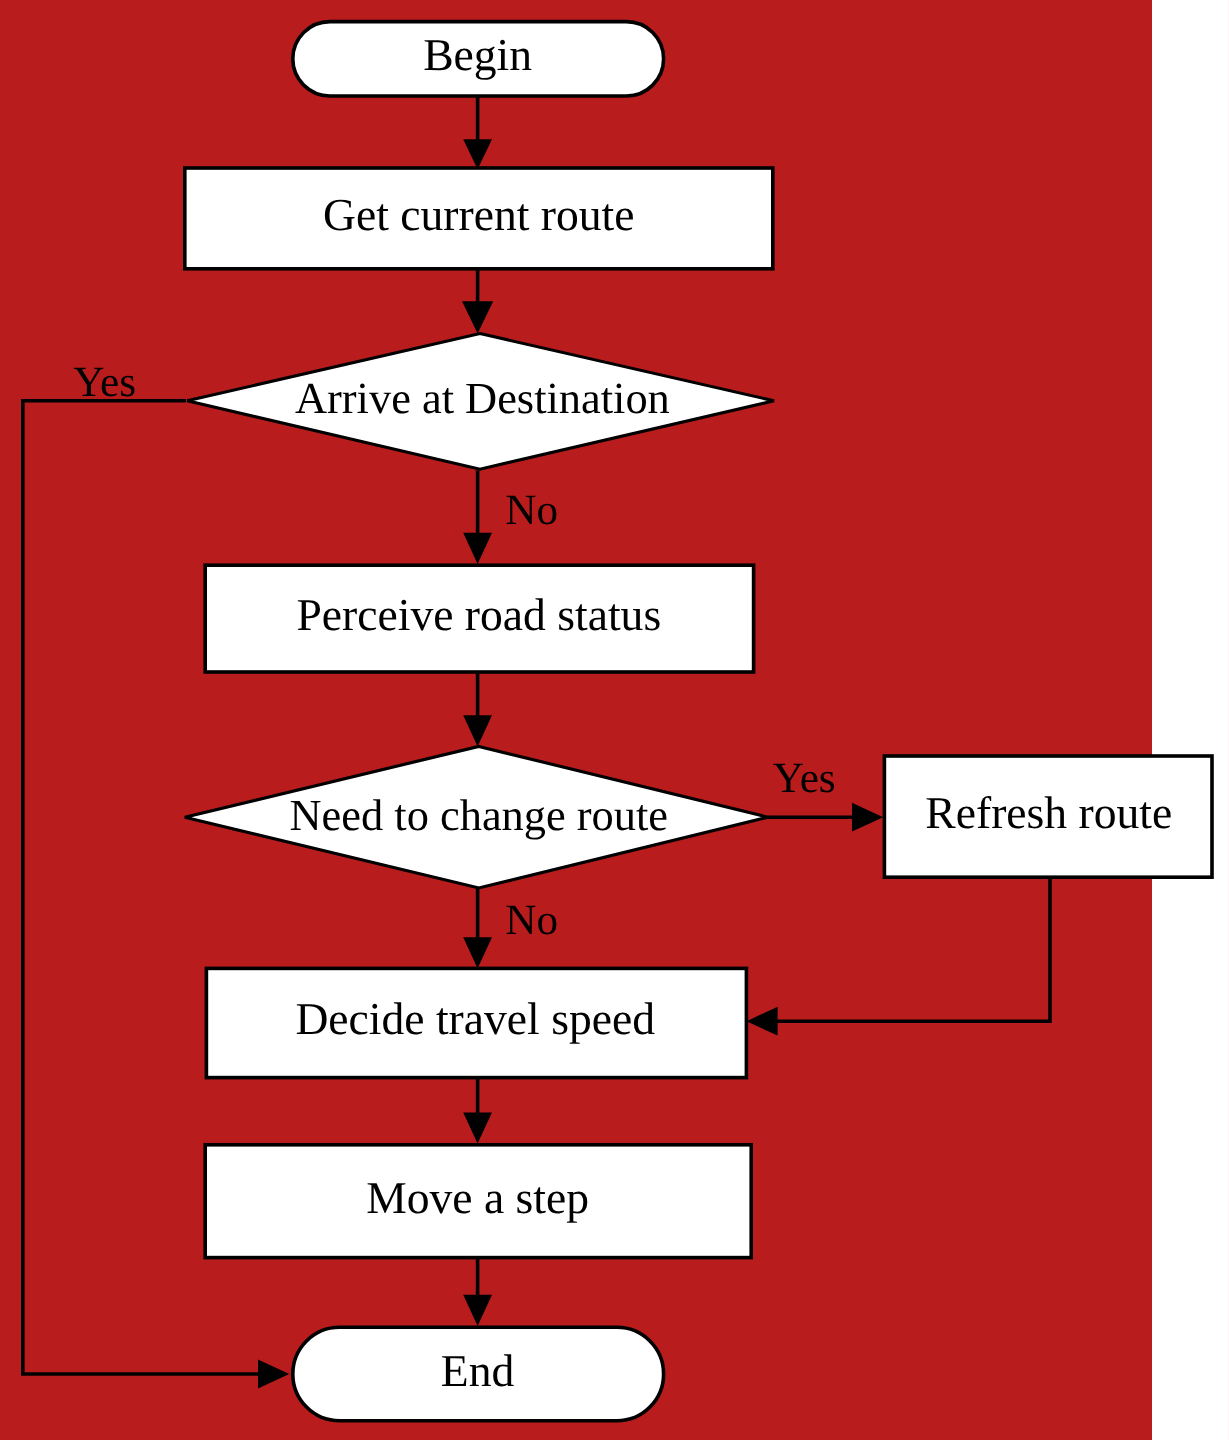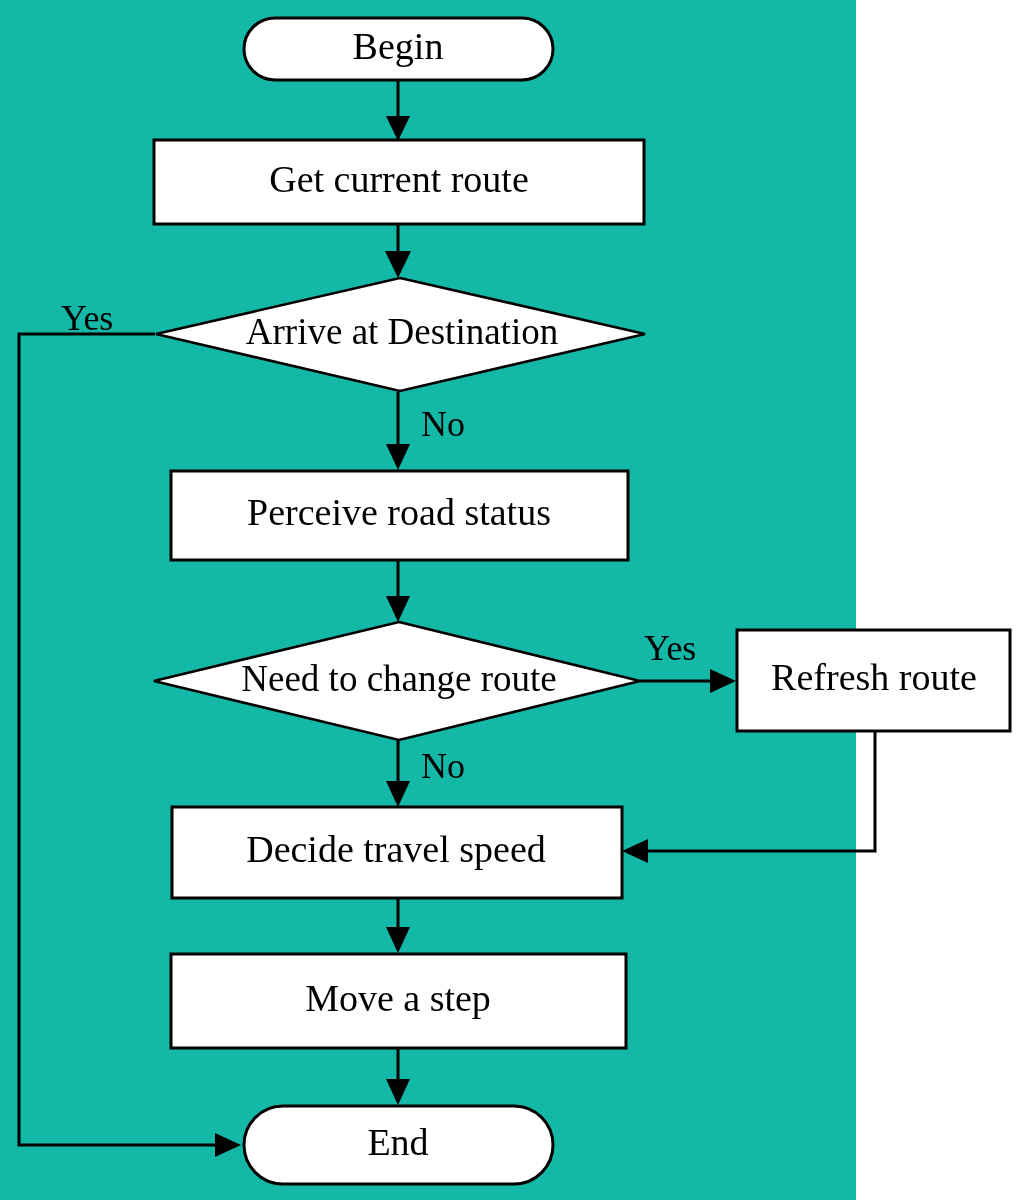--- a/index.html
+++ b/index.html
@@ -8,23 +8,23 @@
     background: #ffffff;
   }
   body {
     width: 1024px;
     height: 1200px;
     font-family: "Liberation Serif", "DejaVu Serif", serif;
     overflow: hidden;
   }
   #flowchart-root {
     position: relative;
-    width: 856px;
+    width: 960px;
     height: 1200px;
-    background: #14b8a6;
+    background: #b91c1c;
   }
   svg.diagram {
     display: block;
     width: 1024px;
     height: 1200px;
   }
   .node-shape {
     fill: #ffffff;
     stroke: #000000;
     stroke-width: 3;

